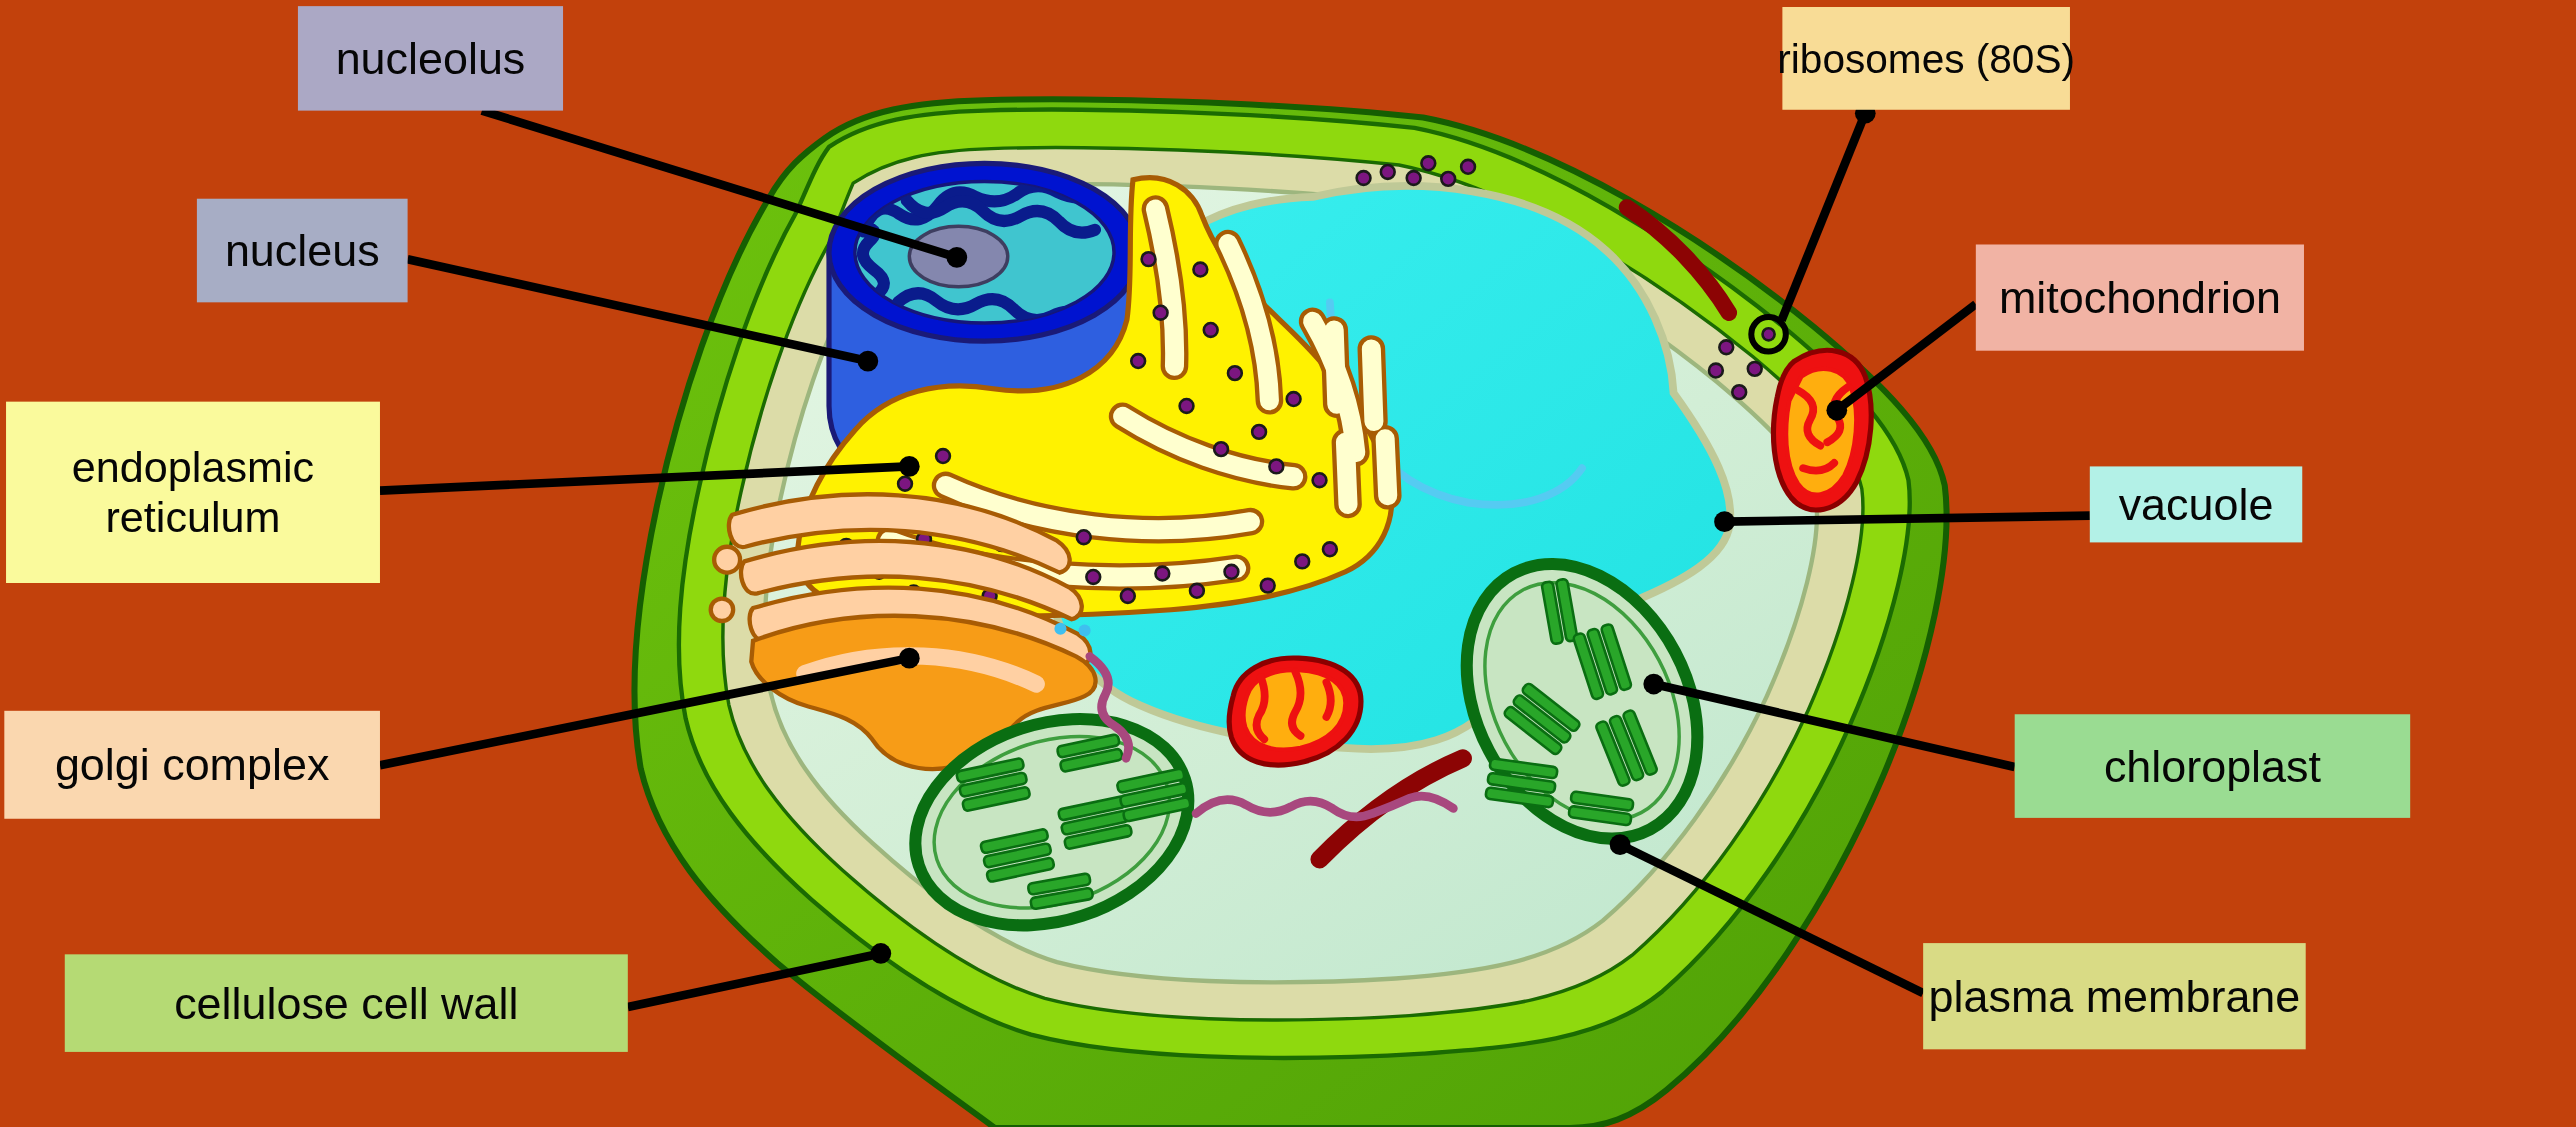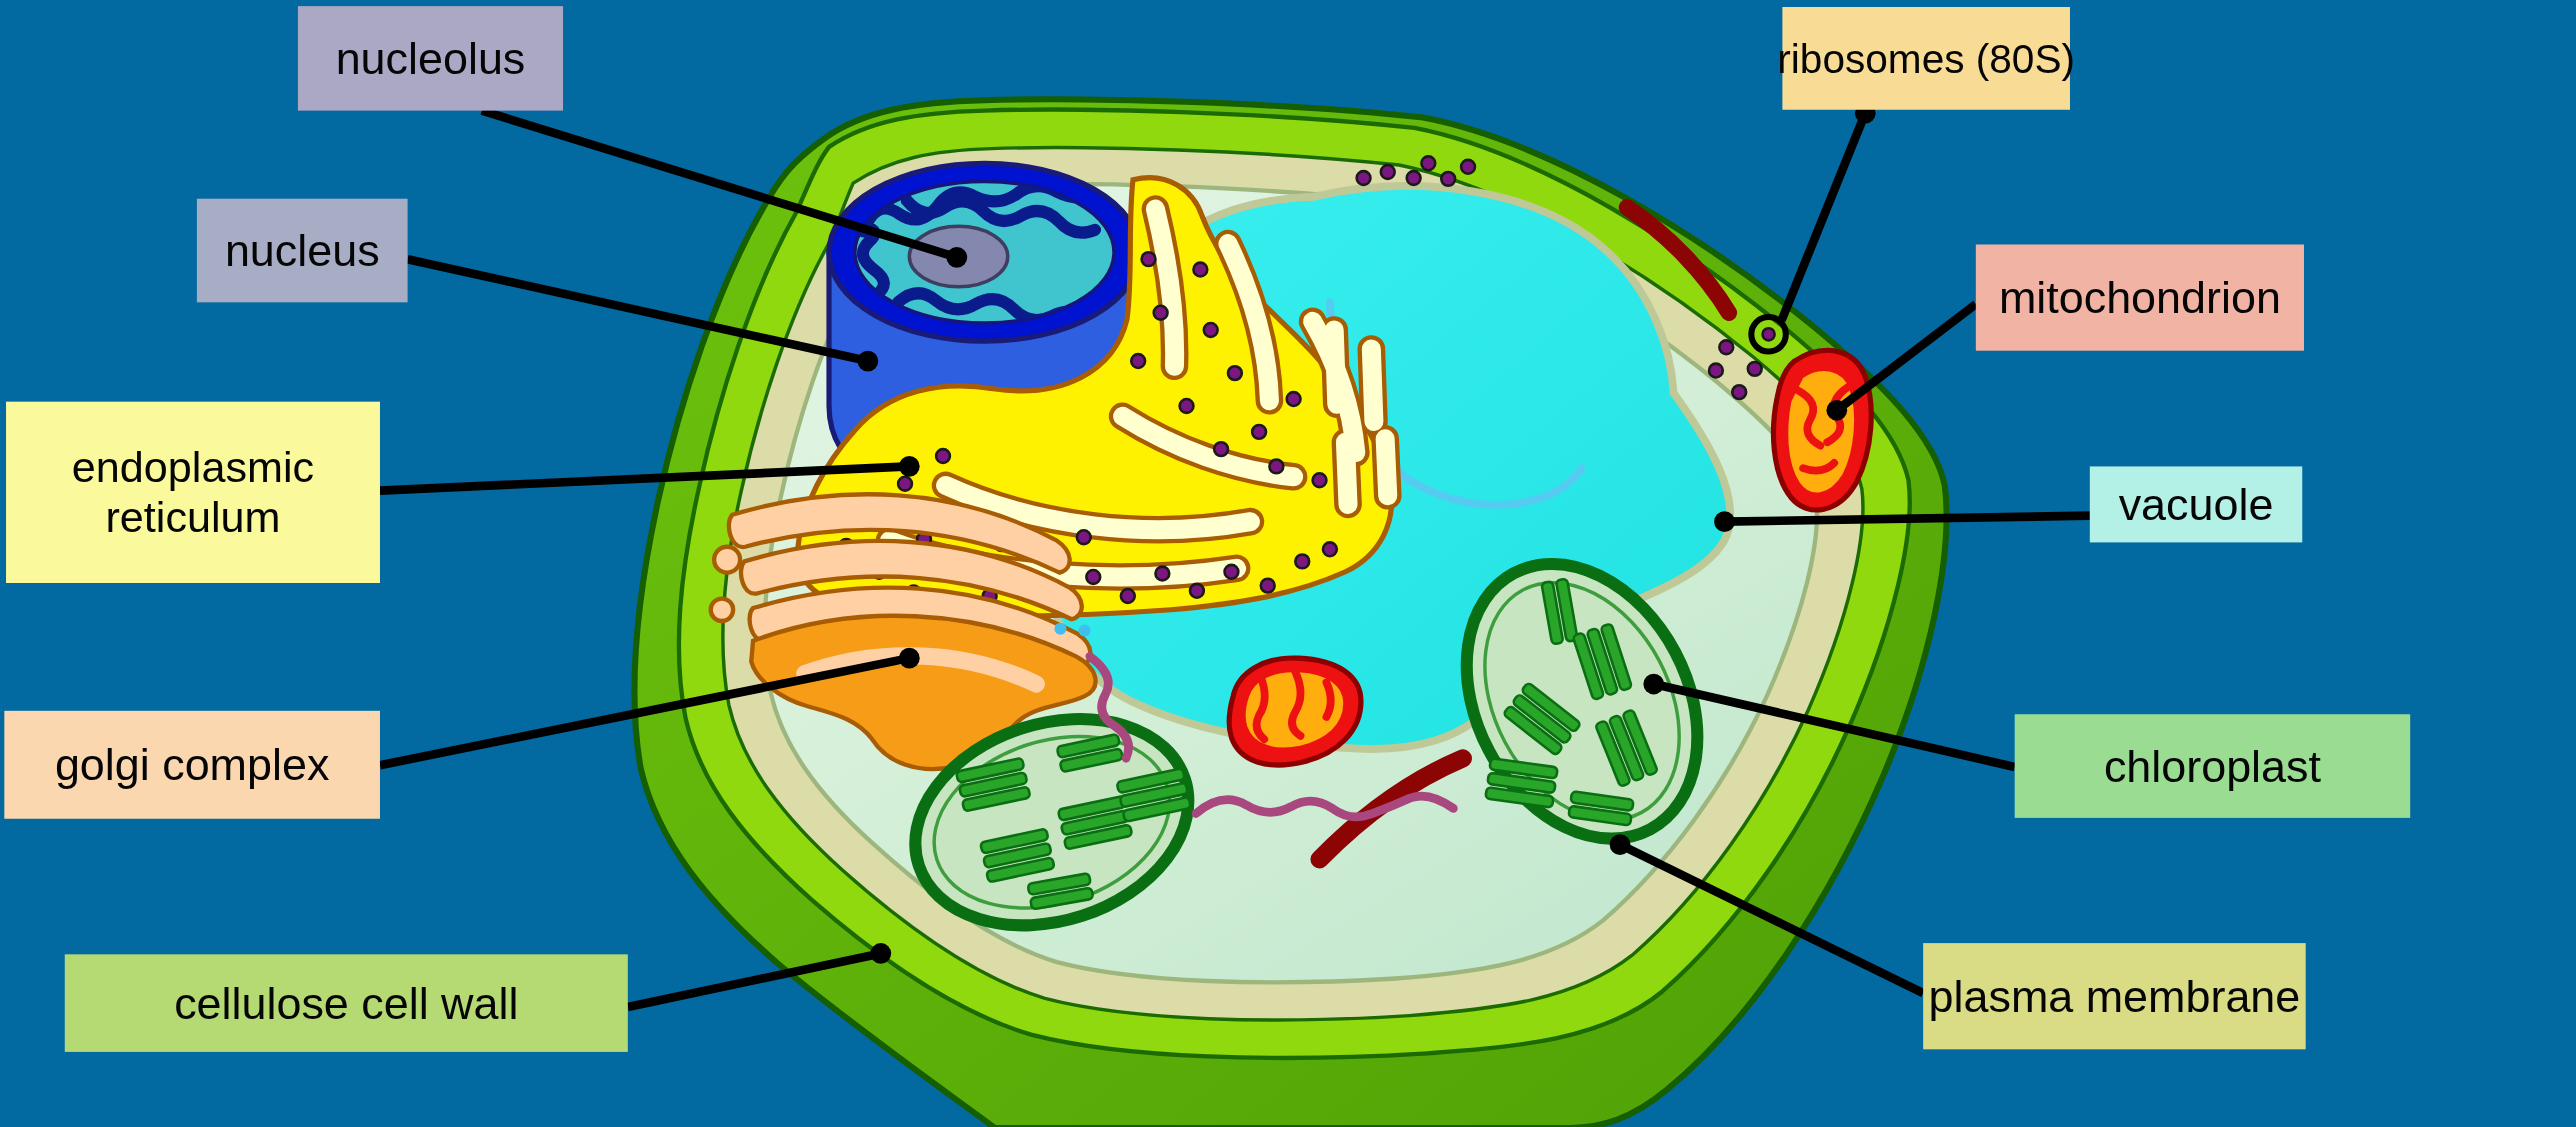--- a/index.html
+++ b/index.html
@@ -1,16 +1,16 @@
 <!DOCTYPE html>
 <html style="font-size:14px"><head>
 <meta charset="utf-8">
 <style>
   html,body{margin:0;padding:0;background:#ffffff;}
-  #stage{position:relative;width:2576px;height:1128px;background:#0369a1;overflow:hidden;
+  #stage{position:relative;width:2576px;height:1128px;background:#c2410c;overflow:hidden;
          font-family:"Liberation Sans", sans-serif;text-align:right;}
   svg{position:absolute;left:0;top:0;}
   svg text{font-family:"Liberation Sans", sans-serif;fill:#060606;}
 </style>
 </head>
 <body>
 
 <div id="stage">
 <svg id="art" width="2576" height="1128" viewBox="0 0 2983 1306">
   <defs>

